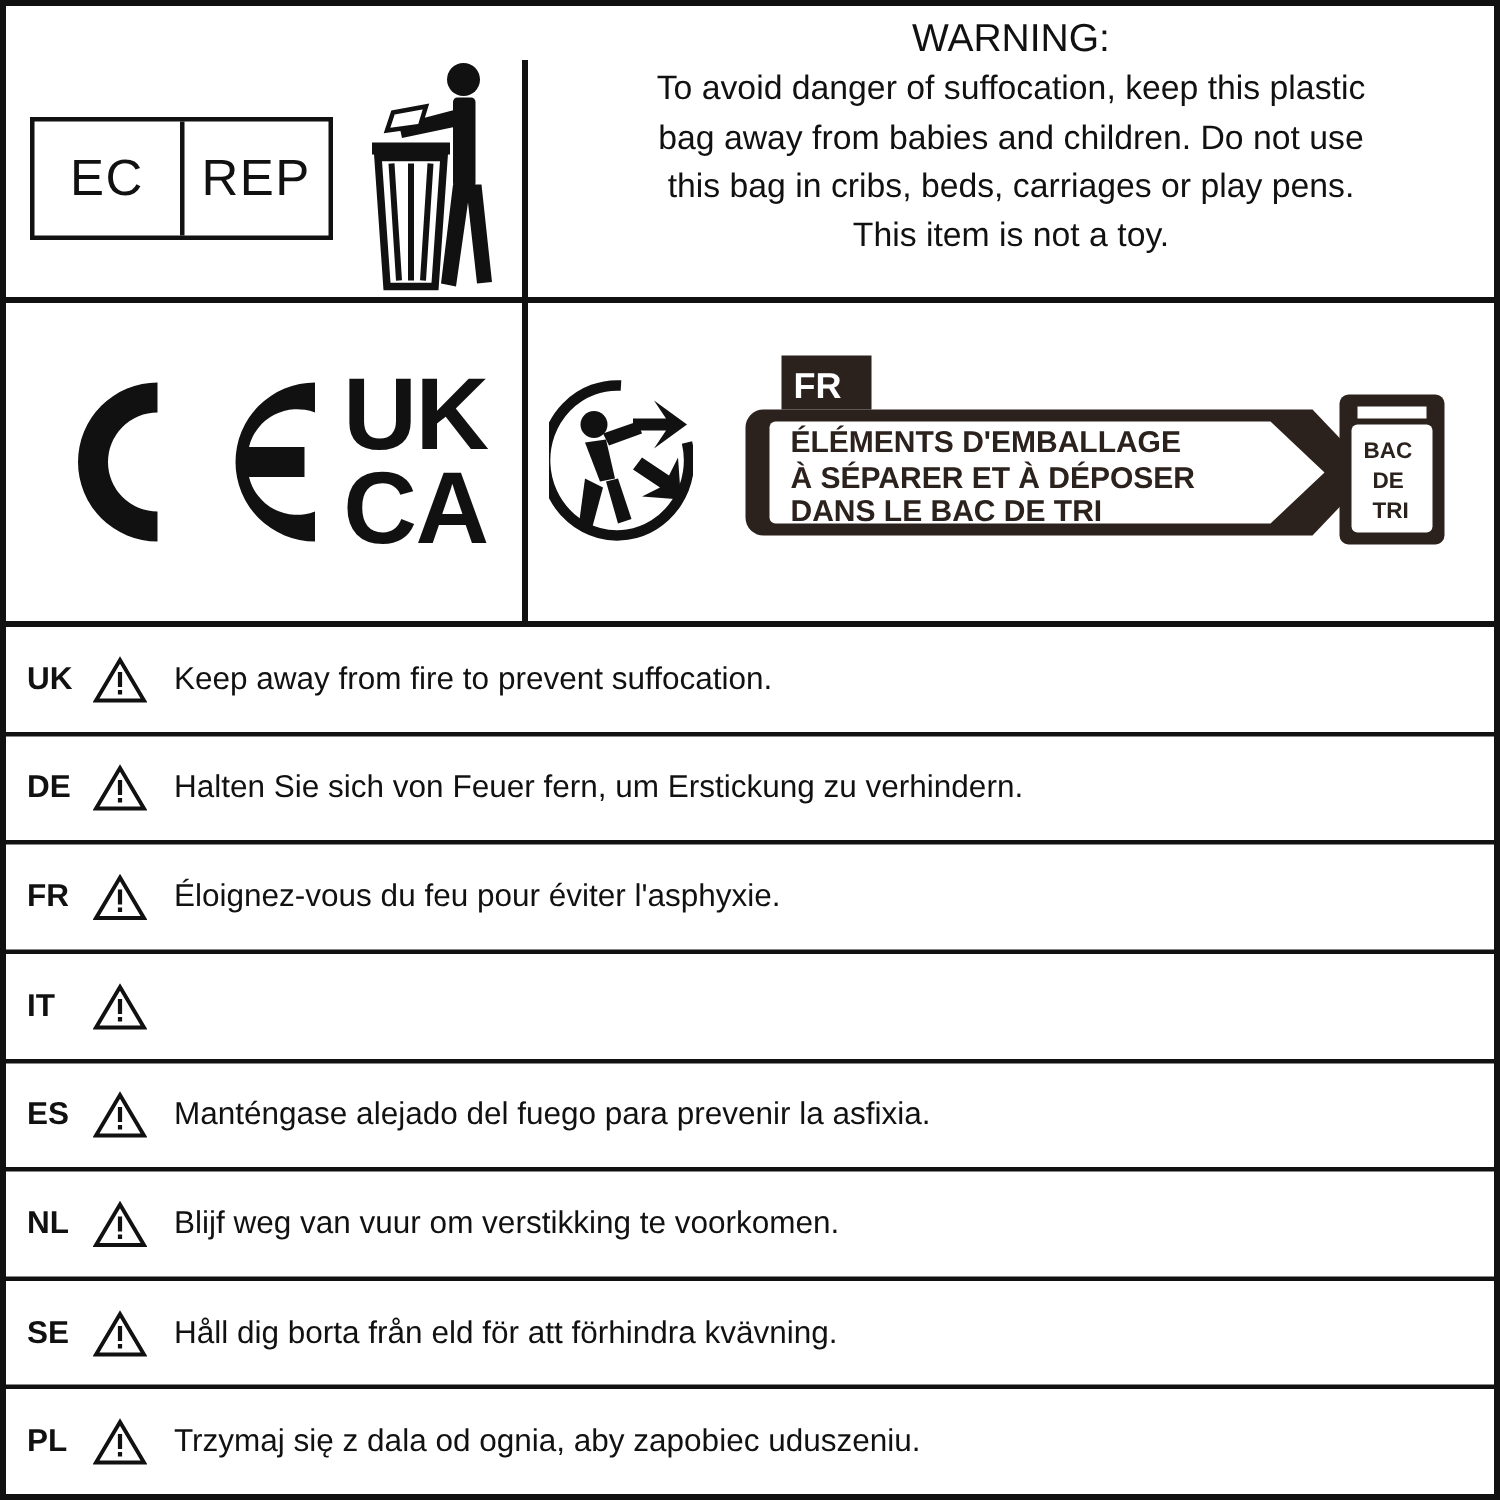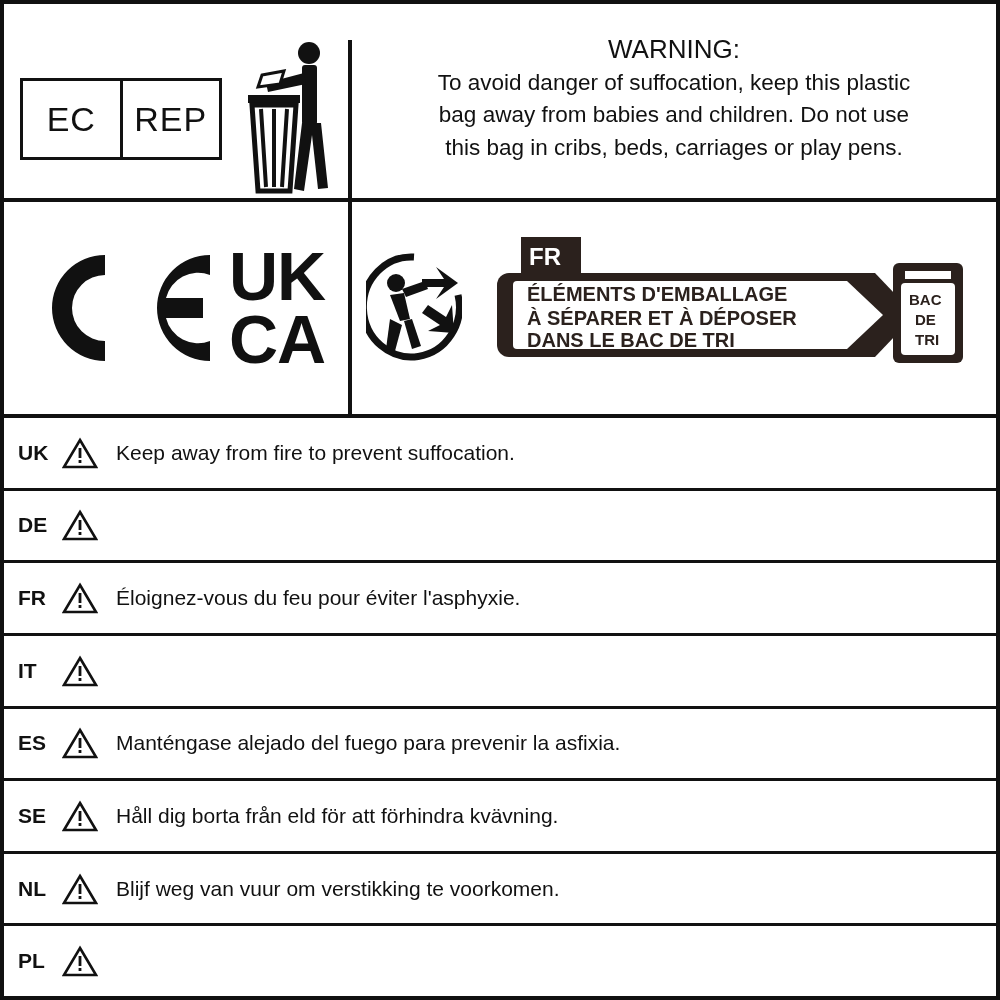--- a/index.html
+++ b/index.html
@@ -69,21 +69,20 @@
     width: 96px;
     height: 160px;
   }
 
   .cell-warning {
     flex: 1;
     box-sizing: border-box;
     display: flex;
     flex-direction: column;
     align-items: center;
-    justify-content: center;
     padding: 6px 10px 10px 10px;
   }
   .warning-title {
     font-size: 26px;
     font-family: "Liberation Sans", sans-serif;
     margin-bottom: 2px;
   }
   .warning-body {
     font-size: 22.5px;
     line-height: 1.45;
@@ -196,20 +195,21 @@
         <path d="M25 70 L30 148 M38 70 L38 148 M51 70 L46 148" stroke="#111" stroke-width="4"></path>
       </svg>
     </div>
 
     <div class="cell-warning">
       <div class="warning-title">WARNING:</div>
       <div class="warning-body">
         <div>To avoid danger of suffocation, keep this plastic</div>
         <div>bag away from babies and children. Do not use</div>
         <div>this bag in cribs, beds, carriages or play pens.</div>
+        <div>This item is not a toy.</div>
       </div>
     </div>
   </div>
 
   <div class="mid-block">
 
     <div class="cell-marks">
       <svg class="ce-mark" viewBox="0 0 190 130">
         <path d="M70 12 A53 53 0 1 0 70 118 L70 98 A33 33 0 1 1 70 32 Z" fill="#111"></path>
         <path d="M175 12 A53 53 0 1 0 175 118 L175 98 A33 33 0 0 1 131 75 L168 75 L168 55 L131 55 A33 33 0 0 1 175 32 Z" fill="#111"></path>
@@ -267,20 +267,21 @@
       <div class="lang-text">Keep away from fire to prevent suffocation.</div>
     </div>
 
     <div class="lang-row">
       <div class="lang-code">DE</div>
       <svg class="warn-tri" viewBox="0 0 36 32">
         <path d="M18 3 L34 30 L2 30 Z" fill="none" stroke="#111" stroke-width="2.6"></path>
         <rect x="16.6" y="11" width="2.8" height="10" fill="#111"></rect>
         <rect x="16.6" y="23" width="2.8" height="3" fill="#111"></rect>
       </svg>
+      <div class="lang-text">Halten Sie sich von Feuer fern, um Erstickung zu verhindern.</div>
     </div>
 
     <div class="lang-row">
       <div class="lang-code">FR</div>
       <svg class="warn-tri" viewBox="0 0 36 32">
         <path d="M18 3 L34 30 L2 30 Z" fill="none" stroke="#111" stroke-width="2.6"></path>
         <rect x="16.6" y="11" width="2.8" height="10" fill="#111"></rect>
         <rect x="16.6" y="23" width="2.8" height="3" fill="#111"></rect>
       </svg>
       <div class="lang-text">Éloignez-vous du feu pour éviter l'asphyxie.</div>
@@ -299,42 +300,43 @@
       <div class="lang-code">ES</div>
       <svg class="warn-tri" viewBox="0 0 36 32">
         <path d="M18 3 L34 30 L2 30 Z" fill="none" stroke="#111" stroke-width="2.6"></path>
         <rect x="16.6" y="11" width="2.8" height="10" fill="#111"></rect>
         <rect x="16.6" y="23" width="2.8" height="3" fill="#111"></rect>
       </svg>
       <div class="lang-text">Manténgase alejado del fuego para prevenir la asfixia.</div>
     </div>
 
     <div class="lang-row">
+      <div class="lang-code">NL</div>
+      <svg class="warn-tri" viewBox="0 0 36 32">
+        <path d="M18 3 L34 30 L2 30 Z" fill="none" stroke="#111" stroke-width="2.6"></path>
+        <rect x="16.6" y="11" width="2.8" height="10" fill="#111"></rect>
+        <rect x="16.6" y="23" width="2.8" height="3" fill="#111"></rect>
+      </svg>
+      <div class="lang-text">Blijf weg van vuur om verstikking te voorkomen.</div>
+    </div>
+
+    <div class="lang-row">
       <div class="lang-code">SE</div>
       <svg class="warn-tri" viewBox="0 0 36 32">
         <path d="M18 3 L34 30 L2 30 Z" fill="none" stroke="#111" stroke-width="2.6"></path>
         <rect x="16.6" y="11" width="2.8" height="10" fill="#111"></rect>
         <rect x="16.6" y="23" width="2.8" height="3" fill="#111"></rect>
       </svg>
       <div class="lang-text">Håll dig borta från eld för att förhindra kvävning.</div>
     </div>
 
     <div class="lang-row">
-      <div class="lang-code">NL</div>
-      <svg class="warn-tri" viewBox="0 0 36 32">
-        <path d="M18 3 L34 30 L2 30 Z" fill="none" stroke="#111" stroke-width="2.6"></path>
-        <rect x="16.6" y="11" width="2.8" height="10" fill="#111"></rect>
-        <rect x="16.6" y="23" width="2.8" height="3" fill="#111"></rect>
-      </svg>
-      <div class="lang-text">Blijf weg van vuur om verstikking te voorkomen.</div>
-    </div>
-
-    <div class="lang-row">
       <div class="lang-code">PL</div>
       <svg class="warn-tri" viewBox="0 0 36 32">
         <path d="M18 3 L34 30 L2 30 Z" fill="none" stroke="#111" stroke-width="2.6"></path>
         <rect x="16.6" y="11" width="2.8" height="10" fill="#111"></rect>
         <rect x="16.6" y="23" width="2.8" height="3" fill="#111"></rect>
       </svg>
+      <div class="lang-text">Trzymaj się z dala od ognia, aby zapobiec uduszeniu.</div>
     </div>
 
   </div>
 </div>
 
 </body></html>

